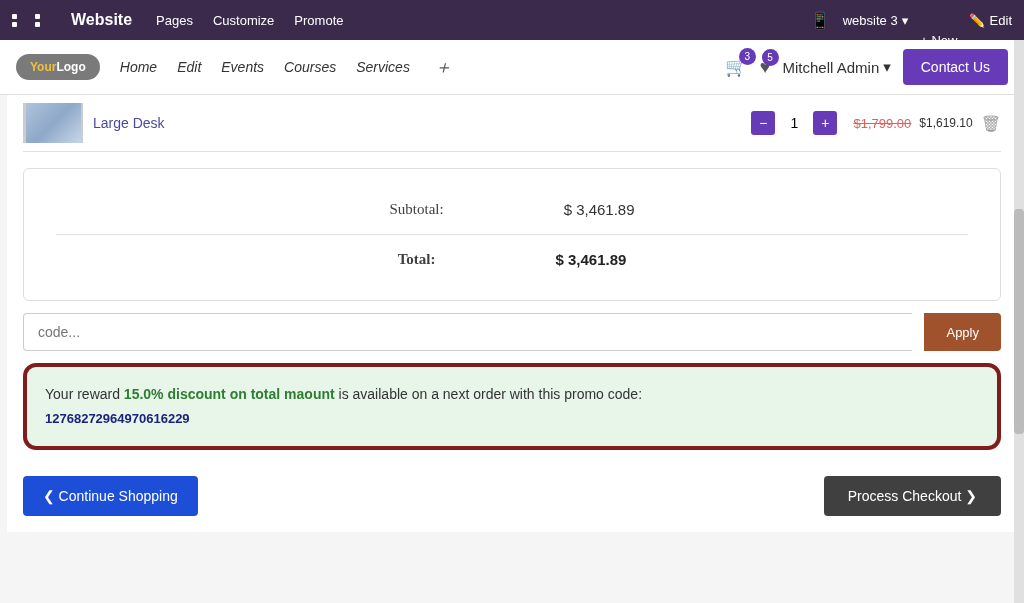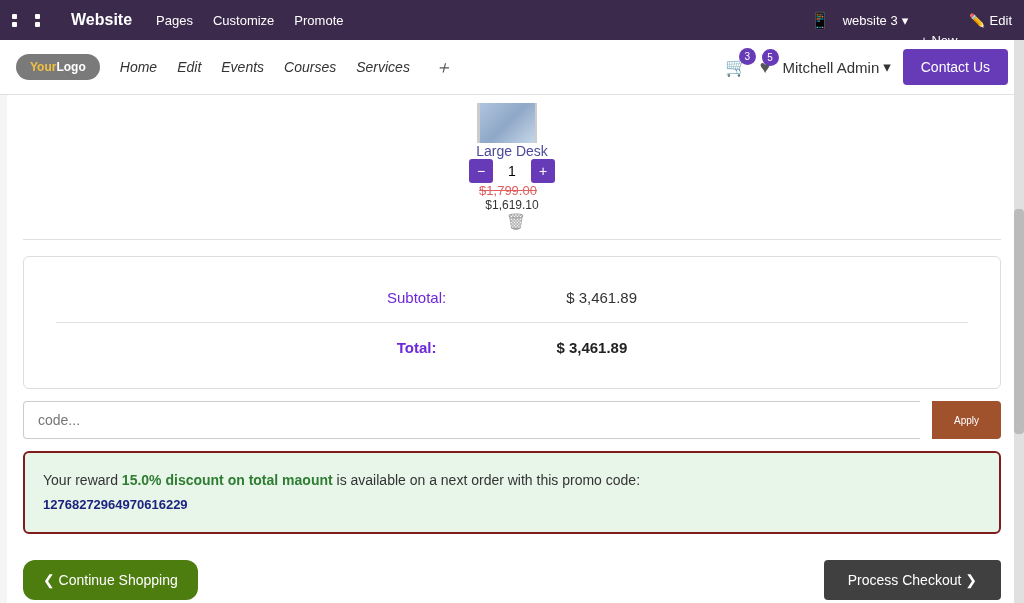--- a/index.html
+++ b/index.html
@@ -82,21 +82,20 @@
       background: white;
     }
 
     
     .cart-item-row {
       display: flex;
       align-items: center;
       padding: 8px 0;
       border-bottom: 1px solid #e0e0e0;
       background: white;
-      flex-direction: column;
     }
     .cart-item-thumb {
       width: 60px; height: 40px;
       background: #ccc;
       display: flex; align-items: center; justify-content: center;
       font-size: 10px; color: #666;
       overflow: hidden;
       margin-right: 10px;
     }
     .cart-item-name { flex: 1; color: #4a4a9a; font-size: 14px; font-weight: 500; }
@@ -119,21 +118,21 @@
       background: white;
     }
     .summary-row {
       display: flex;
       justify-content: center;
       gap: 120px;
       padding: 12px 0;
       font-size: 15px;
       color: #333;
     }
-    .summary-row .label { color: #6d28d9; }
+    .summary-row .label { color: #404040; font-family: Liberation Serif, serif; }
     .summary-row .value { color: #333; }
     .summary-divider { border: none; border-top: 1px solid #e0e0e0; margin: 4px 0; }
     .summary-row.total { font-weight: bold; }
     .summary-row.total .value { color: #222; font-weight: bold; }
 
     
     .promo-row {
       display: flex;
       margin: 0 0 12px;
       gap: 12px;
@@ -145,49 +144,49 @@
       border-right: none;
       border-radius: 4px 0 0 4px;
       font-size: 14px;
       color: #aaa;
       outline: none;
     }
     .promo-apply {
       background: #a0522d;
       color: white; border: none;
       padding: 10px 22px;
-      font-size: 10px;
+      font-size: 13px;
       border-radius: 0 4px 4px 0;
       cursor: pointer;
     }
 
     
     .reward-box {
       background: #e8f5e9;
-      border: 2px solid #7f1d1d;
-      border-radius: 6px;
+      border: 4px solid #7f1d1d;
+      border-radius: 13px;
       padding: 16px 18px;
       margin-bottom: 16px;
       font-size: 14px;
       color: #333;
       line-height: 1.6;
     }
     .reward-box .highlight { font-weight: bold; color: #2e7d32; }
     .reward-code { font-weight: bold; color: #1a237e; display: block; margin-top: 4px; font-size: 13px; }
 
     
     .bottom-actions {
       display: flex;
       justify-content: space-between;
       align-items: center;
       padding: 10px 0 16px;
     }
     .continue-btn {
-      background: #4d7c0f;
-      color: white; border: none; border-radius: 12px;
+      background: #1d4ed8;
+      color: white; border: none; border-radius: 4px;
       padding: 12px 20px; font-size: 14px; cursor: pointer;
       display: flex; align-items: center; gap: 6px;
     }
     .checkout-btn {
       background: #404040;
       color: white; border: none; border-radius: 4px;
       padding: 12px 24px; font-size: 14px; cursor: pointer;
       display: flex; align-items: center; gap: 6px;
     }
 

